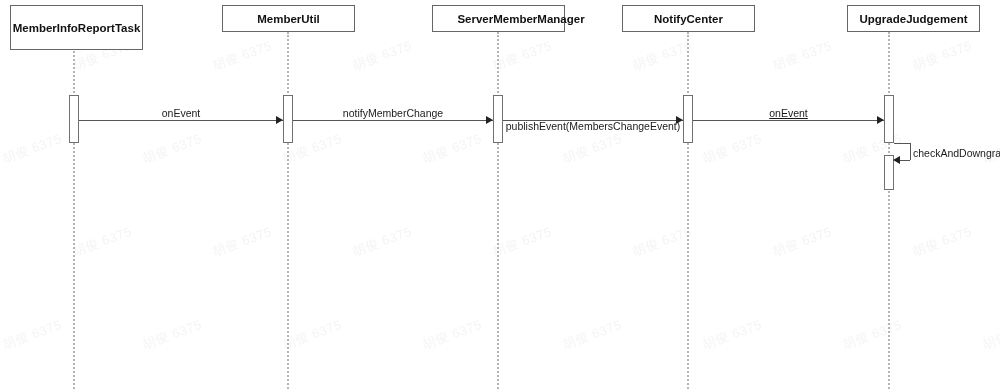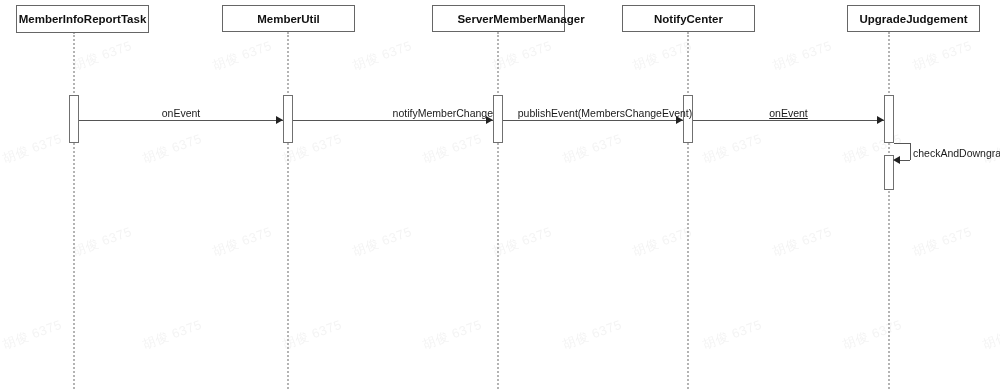--- a/index.html
+++ b/index.html
@@ -161,21 +161,21 @@
 
   <div id="lifelines">
       <div class="lifeline" style="left: 73px; top: 32px; height: 357px; border-left-color: rgb(180, 180, 180);"></div>
       <div class="lifeline" style="left: 287px; top: 32px; height: 357px; border-left-color: rgb(180, 180, 180);"></div>
       <div class="lifeline" style="left: 497px; top: 32px; height: 357px; border-left-color: rgb(180, 180, 180);"></div>
       <div class="lifeline" style="left: 687px; top: 32px; height: 357px; border-left-color: rgb(180, 180, 180);"></div>
       <div class="lifeline" style="left: 888px; top: 32px; height: 357px; border-left-color: rgb(180, 180, 180);"></div>
     </div>
 
   <div id="participants">
-      <div class="participant" style="left: 16px; top: 5px; width: 133px; height: 28px; border-color: rgb(102, 102, 102); justify-content: center;">
+      <div class="participant" style="left: 10px; top: 5px; width: 133px; height: 45px; border-color: rgb(102, 102, 102); justify-content: center;">
         <span class="participant-label" style="color: rgb(17, 17, 17);">MemberInfoReportTask</span>
       </div>
       <div class="participant" style="left: 222px; top: 5px; width: 133px; height: 27px; border-color: rgb(102, 102, 102);">
         <span class="participant-label" style="color: rgb(17, 17, 17); text-align: center;">MemberUtil</span>
       </div>
       <div class="participant" style="left: 432px; top: 5px; width: 133px; height: 27px; border-color: rgb(102, 102, 102); padding-left: 45px;">
         <span class="participant-label" style="color: rgb(17, 17, 17);">ServerMemberManager</span>
       </div>
       <div class="participant" style="left: 622px; top: 5px; width: 133px; height: 27px; border-color: rgb(102, 102, 102);">
         <span class="participant-label" style="color: rgb(17, 17, 17);">NotifyCenter</span>
@@ -193,24 +193,24 @@
       <div class="activation" style="left: 884px; top: 95px; height: 48px;"></div>
       <div class="activation" style="left: 884px; top: 155px; height: 35px;"></div>
     </div>
 
   <div id="messages">
       <div class="msg-line" style="left: 79px; top: 120px; width: 204px; border-top-color: rgb(85, 85, 85);"></div>
       <div class="msg-arrowhead" style="left: 276px; top: 116px;"></div>
       <div class="msg-label" style="left: 79px; top: 107px; width: 204px;">onEvent</div>
       <div class="msg-line" style="left: 293px; top: 120px; width: 200px; border-top-color: rgb(85, 85, 85);"></div>
       <div class="msg-arrowhead" style="left: 486px; top: 116px;"></div>
-      <div class="msg-label" style="left: 293px; top: 107px; width: 200px; text-align: right;">notifyMemberChange</div>
+      <div class="msg-label" style="left: 293px; top: 107px; width: 200px;">notifyMemberChange</div>
       <div class="msg-line" style="left: 503px; top: 120px; width: 180px; border-top-color: rgb(85, 85, 85);"></div>
       <div class="msg-arrowhead" style="left: 676px; top: 116px;"></div>
-      <div class="msg-label" style="left: 503px; top: 107px; width: 180px; margin-left: 12px;">publishEvent(MembersChangeEvent)</div>
+      <div class="msg-label" style="left: 503px; top: 120px; width: 180px;">publishEvent(MembersChangeEvent)</div>
       <div class="msg-line" style="left: 693px; top: 120px; width: 191px; border-top-color: rgb(85, 85, 85);"></div>
       <div class="msg-arrowhead" style="left: 877px; top: 116px;"></div>
       <div class="msg-label" style="left: 693px; top: 107px; width: 191px; text-decoration: underline;">onEvent</div>
     </div>
 
   <div id="self-messages">
       <div class="self-seg self-top" style="left: 894px; top: 143px; width: 16px;"></div>
       <div class="self-seg self-right" style="left: 910px; top: 143px; height: 17px;"></div>
       <div class="self-seg self-bottom" style="left: 896px; top: 160px; width: 14px;"></div>
       <div class="msg-arrowhead left" style="left: 893px; top: 156px;"></div>

